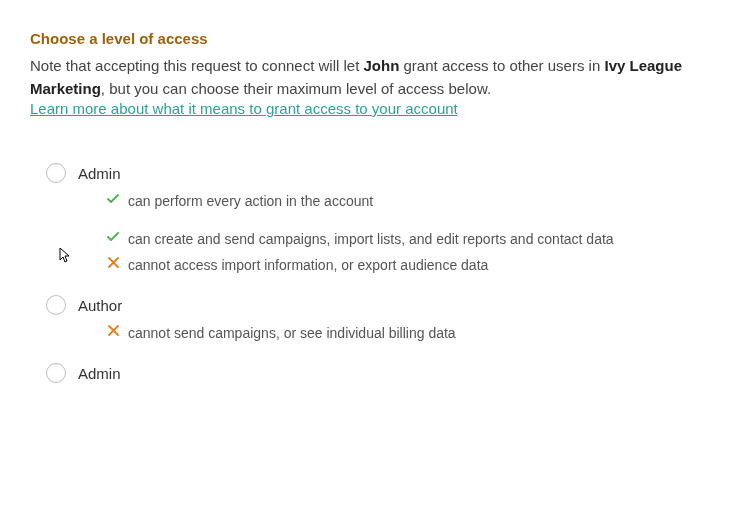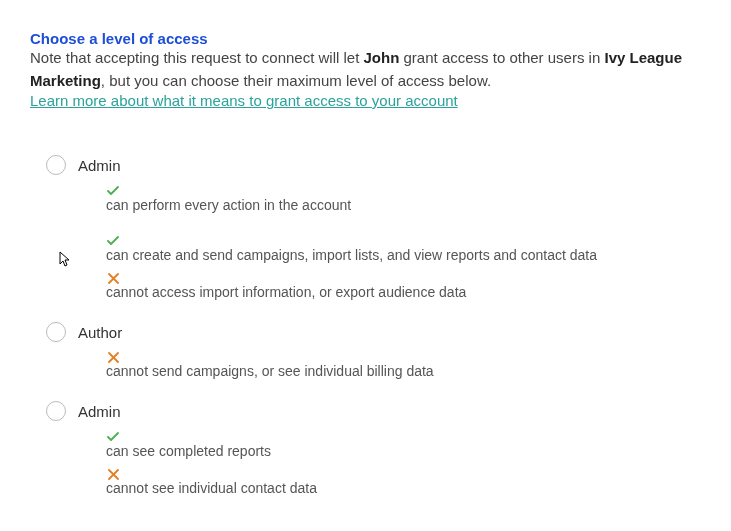--- a/index.html
+++ b/index.html
@@ -11,21 +11,22 @@
       font-family: -apple-system, BlinkMacSystemFont, "Segoe UI", Helvetica, Arial, sans-serif;
       font-size: 15px;
       color: #333;
       padding: 30px 30px 30px 30px;
       width: 731px;
       background: #fff;
     }
     .heading {
       font-weight: 600;
       font-size: 15px;
-      color: #1d4ed8;
+      color: #a16207;
+      margin-bottom: 8px;
     }
     .note {
       font-size: 15px;
       color: #444;
       line-height: 1.5;
       margin-bottom: 0;
     }
     .note .bold {
       font-weight: 600;
       color: #222;
@@ -88,21 +89,20 @@
     .features {
       margin-top: 10px;
       padding-left: 60px;
     }
     .feature-line {
       display: flex;
       align-items: flex-start;
       margin-bottom: 10px;
       font-size: 14px;
       color: #555;
-      flex-direction: column;
     }
     .feature-icon {
       width: 14px;
       flex-shrink: 0;
       margin-right: 8px;
       display: inline-flex;
       align-items: center;
       justify-content: center;
     }
     .check {
@@ -150,21 +150,21 @@
         <path d="M4 1 L4 13 L7 10 L9 15 L11 14 L9 9 L13 9 Z" fill="#fff" stroke="#000" stroke-width="1"></path>
       </svg>
     </span>
     <div class="features">
       <div class="feature-line">
         <span class="feature-icon check">
           <svg width="12" height="12" viewBox="0 0 12 12">
               <path d="M1 6 L4 9 L11 2" stroke="currentColor" stroke-width="1.8" fill="none" stroke-linecap="round" stroke-linejoin="round"></path>
             </svg>
         </span>
-        <span>can create and send campaigns, import lists, and view reports and contact data</span>
+        <span>can create and send campaigns, import lists, and edit reports and contact data</span>
       </div>
       <div class="feature-line">
         <span class="feature-icon cross">
           <svg width="11" height="11" viewBox="0 0 11 11">
               <path d="M1 1 L10 10 M10 1 L1 10" stroke="currentColor" stroke-width="1.8" stroke-linecap="round"></path>
             </svg>
         </span>
         <span>cannot access import information, or export audience data</span>
       </div>
     </div>
@@ -185,36 +185,18 @@
         <span>cannot send campaigns, or see individual billing data</span>
       </div>
     </div>
   </div>
 
   <div class="option">
     <div class="option-header">
       <div class="radio"></div>
       <div class="option-label">Admin</div>
     </div>
-    <div class="features">
-      <div class="feature-line">
-        <span class="feature-icon check">
-          <svg width="12" height="12" viewBox="0 0 12 12">
-              <path d="M1 6 L4 9 L11 2" stroke="currentColor" stroke-width="1.8" fill="none" stroke-linecap="round" stroke-linejoin="round"></path>
-            </svg>
-        </span>
-        <span>can see completed reports</span>
-      </div>
-      <div class="feature-line">
-        <span class="feature-icon cross">
-          <svg width="11" height="11" viewBox="0 0 11 11">
-              <path d="M1 1 L10 10 M10 1 L1 10" stroke="currentColor" stroke-width="1.8" stroke-linecap="round"></path>
-            </svg>
-        </span>
-        <span>cannot see individual contact data</span>
-      </div>
-    </div>
   </div>
 
 </div>
 
 
 
 
 </body></html>

